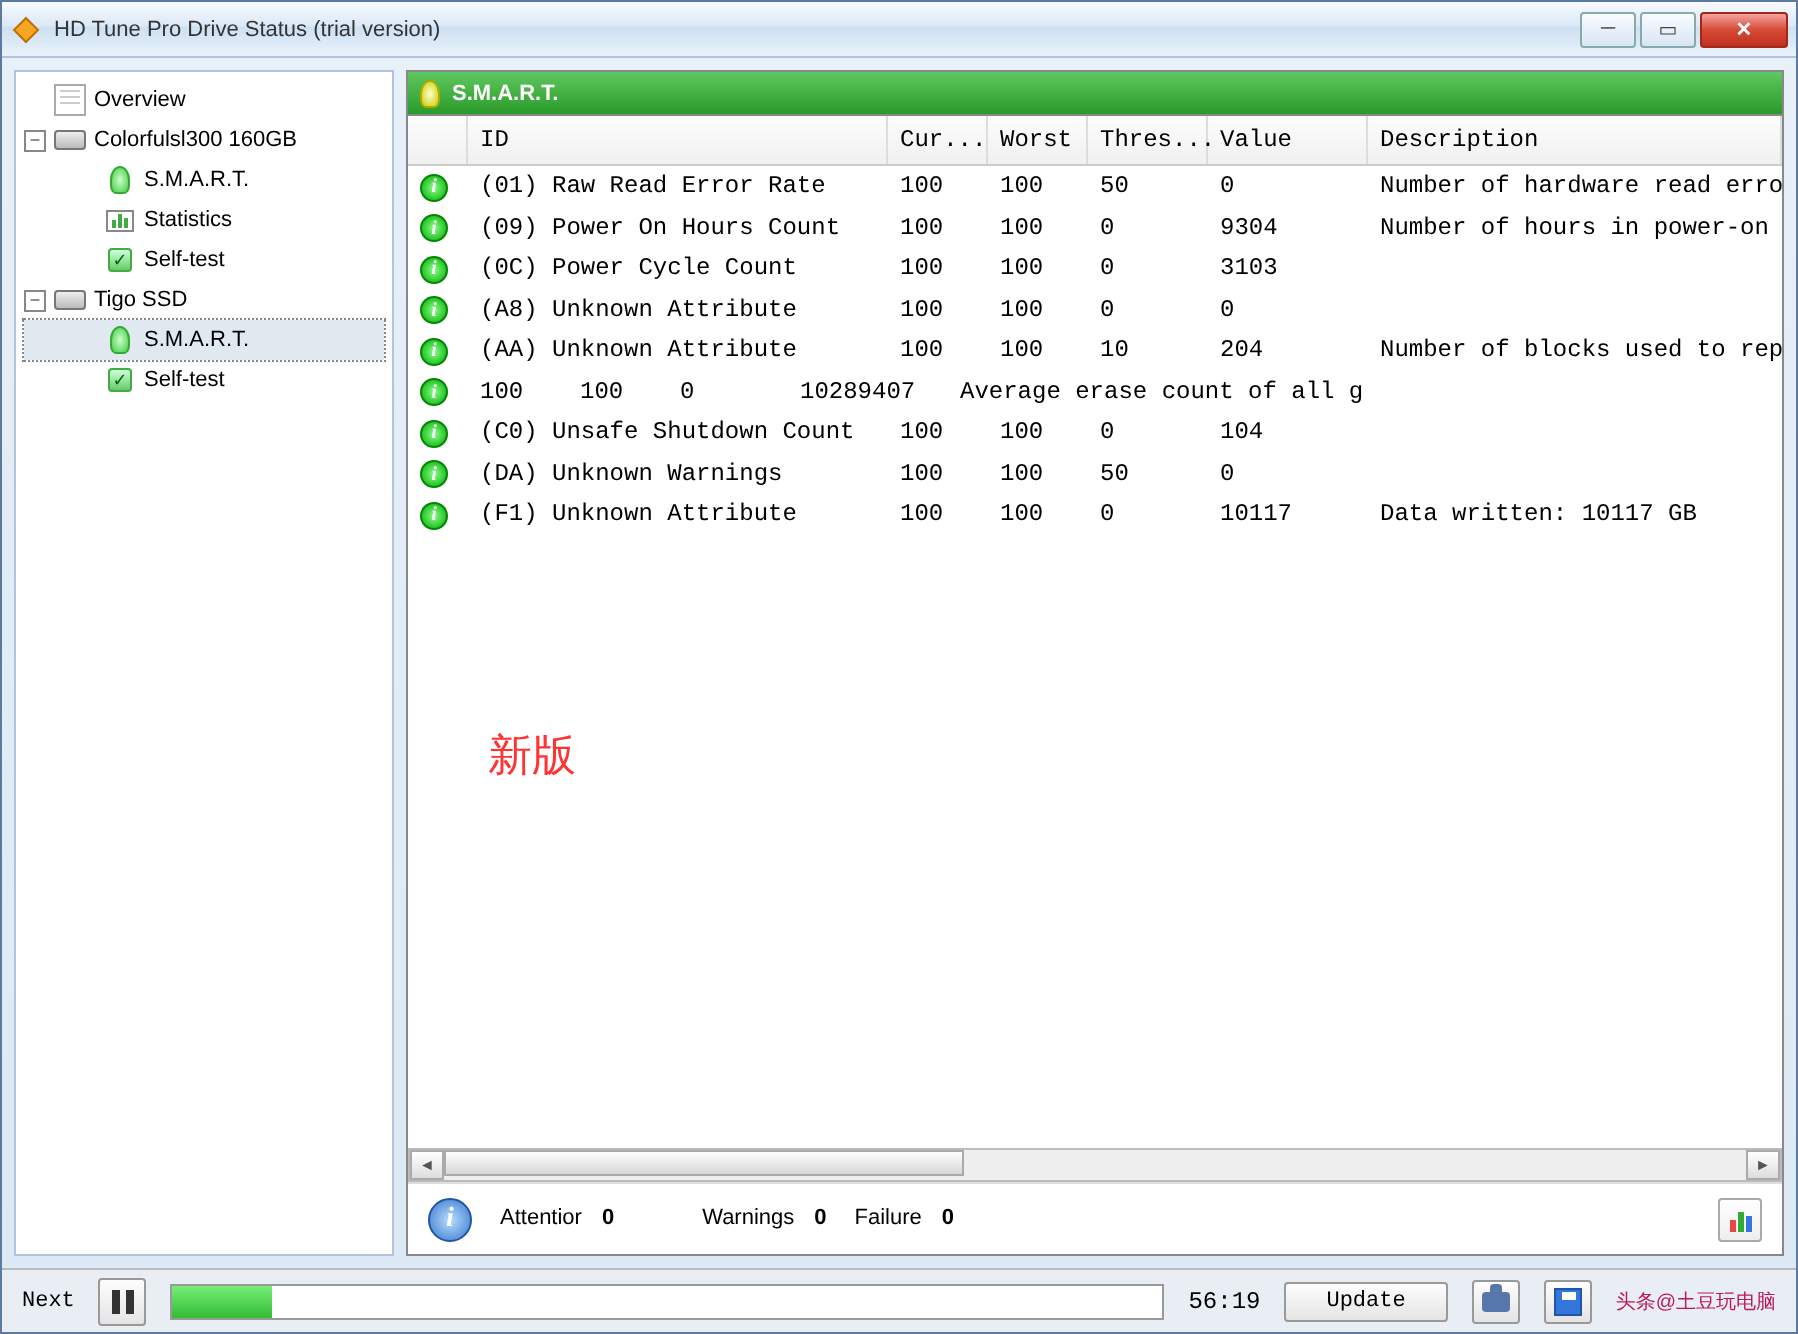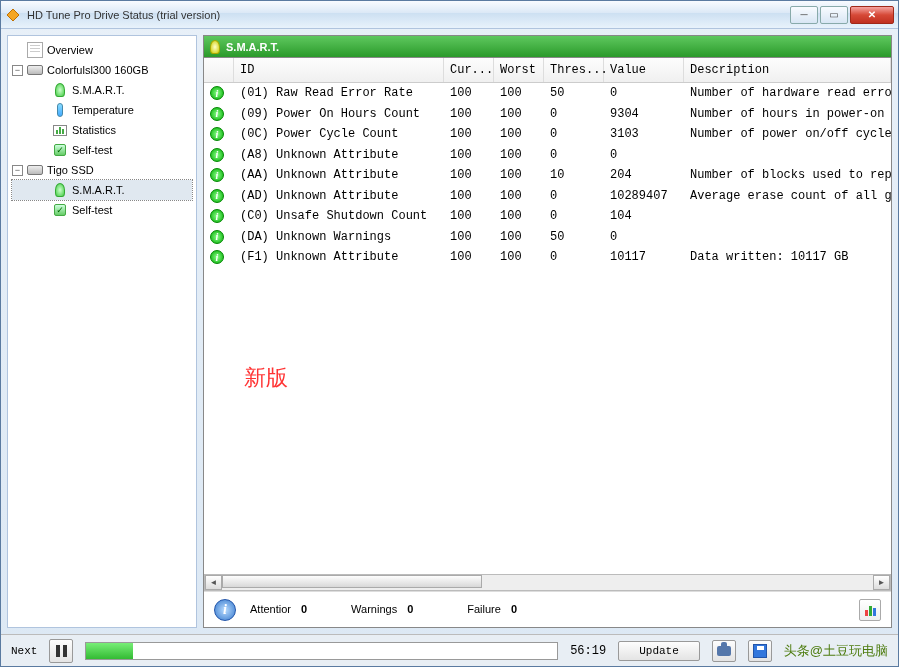--- a/index.html
+++ b/index.html
@@ -56,21 +56,21 @@
 .pause{width:24px;height:24px;border:1px solid #999;background:linear-gradient(#fdfdfd,#e4e4e4);border-radius:2px;display:flex;align-items:center;justify-content:center;gap:3px;}
 .pause span{width:4px;height:12px;background:#333;}
 .prog{flex:1;height:18px;border:1px solid #999;background:#fff;position:relative;}
 .prog-fill{position:absolute;left:0;top:0;bottom:0;width:10%;background:linear-gradient(#7e7,#3b3);}
 .time{font-family:"Courier New",monospace;font-size:12px;}
 .ibtn{width:24px;height:22px;border:1px solid #999;background:linear-gradient(#fdfdfd,#e4e4e4);border-radius:2px;display:flex;align-items:center;justify-content:center;}
 .cam{width:14px;height:10px;background:#57a;border-radius:2px;position:relative;}
 .cam::before{content:'';position:absolute;top:-4px;left:4px;width:6px;height:4px;background:#57a;border-radius:2px 2px 0 0;}
 .disk{width:14px;height:14px;background:#37d;border:1px solid #25a;position:relative;}
 .disk::after{content:'';position:absolute;top:1px;left:3px;width:7px;height:4px;background:#fff;}
-.wmtxt{color:#4d7c0f;font-size:13px;white-space:nowrap;}
+.wmtxt{color:#be185d;font-size:10px;white-space:nowrap;}
 </style>
 </head>
 <body>
 
 <div class="window">
   <div class="titlebar">
     <span class="icon">
         <svg width="16" height="16">
           <polygon points="8,2 14,8 8,14 2,8" fill="#f5a623" stroke="#c07000"></polygon>
         </svg>
@@ -98,26 +98,20 @@
           <span>Colorfulsl300 160GB</span>
         </div>
       <div class="tree-item l3">
           <span class="ticon">
             <span class="bulb"></span>
           </span>
           <span>S.M.A.R.T.</span>
         </div>
       <div class="tree-item l3">
           <span class="ticon">
-            <span class="temp-i"></span>
-          </span>
-          <span>Temperature</span>
-        </div>
-      <div class="tree-item l3">
-          <span class="ticon">
             <span class="stat-i"></span>
           </span>
           <span>Statistics</span>
         </div>
       <div class="tree-item l3">
           <span class="ticon">
             <span class="test-i"></span>
           </span>
           <span>Self-test</span>
         </div>
@@ -177,21 +171,20 @@
               <div class="td c5">9304</div>
               <div class="td c6">Number of hours in power-on</div>
             </div>
             <div class="row">
               <div class="td c0"><span class="info-i">i</span></div>
               <div class="td c1">(0C) Power Cycle Count</div>
               <div class="td c2">100</div>
               <div class="td c3">100</div>
               <div class="td c4">0</div>
               <div class="td c5">3103</div>
-              <div class="td c6">Number of power on/off cycle</div>
             </div>
             <div class="row">
               <div class="td c0"><span class="info-i">i</span></div>
               <div class="td c1">(A8) Unknown Attribute</div>
               <div class="td c2">100</div>
               <div class="td c3">100</div>
               <div class="td c4">0</div>
               <div class="td c5">0</div>
               <div class="td c6"></div>
             </div>
@@ -199,21 +192,20 @@
               <div class="td c0"><span class="info-i">i</span></div>
               <div class="td c1">(AA) Unknown Attribute</div>
               <div class="td c2">100</div>
               <div class="td c3">100</div>
               <div class="td c4">10</div>
               <div class="td c5">204</div>
               <div class="td c6">Number of blocks used to rep</div>
             </div>
             <div class="row">
               <div class="td c0"><span class="info-i">i</span></div>
-              <div class="td c1">(AD) Unknown Attribute</div>
               <div class="td c2">100</div>
               <div class="td c3">100</div>
               <div class="td c4">0</div>
               <div class="td c5">10289407</div>
               <div class="td c6">Average erase count of all g</div>
             </div>
             <div class="row">
               <div class="td c0"><span class="info-i">i</span></div>
               <div class="td c1">(C0) Unsafe Shutdown Count</div>
               <div class="td c2">100</div>
@@ -245,21 +237,21 @@
           <div class="sbtn">◄</div>
           <div class="strack">
               <div class="sthumb"></div>
             </div>
           <div class="sbtn">►</div>
         </div>
         <div class="sumbar">
           <span class="big-i">i</span>
           <span class="sumitem"><span>Attentior</span><span class="sumval">0</span></span>
           <span class="sumitem" style="margin-left:30px"><span>Warnings</span><span class="sumval">0</span></span>
-          <span class="sumitem" style="margin-left:40px"><span>Failure</span><span class="sumval">0</span></span>
+          <span class="sumitem" style=""><span>Failure</span><span class="sumval">0</span></span>
           <div class="chart-btn">
               <div class="bars">
                 <span style="height:6px;background:#e44"></span>
                 <span style="height:10px;background:#3a3"></span>
                 <span style="height:8px;background:#37d"></span>
               </div>
             </div>
         </div>
       </div>
     </div>

